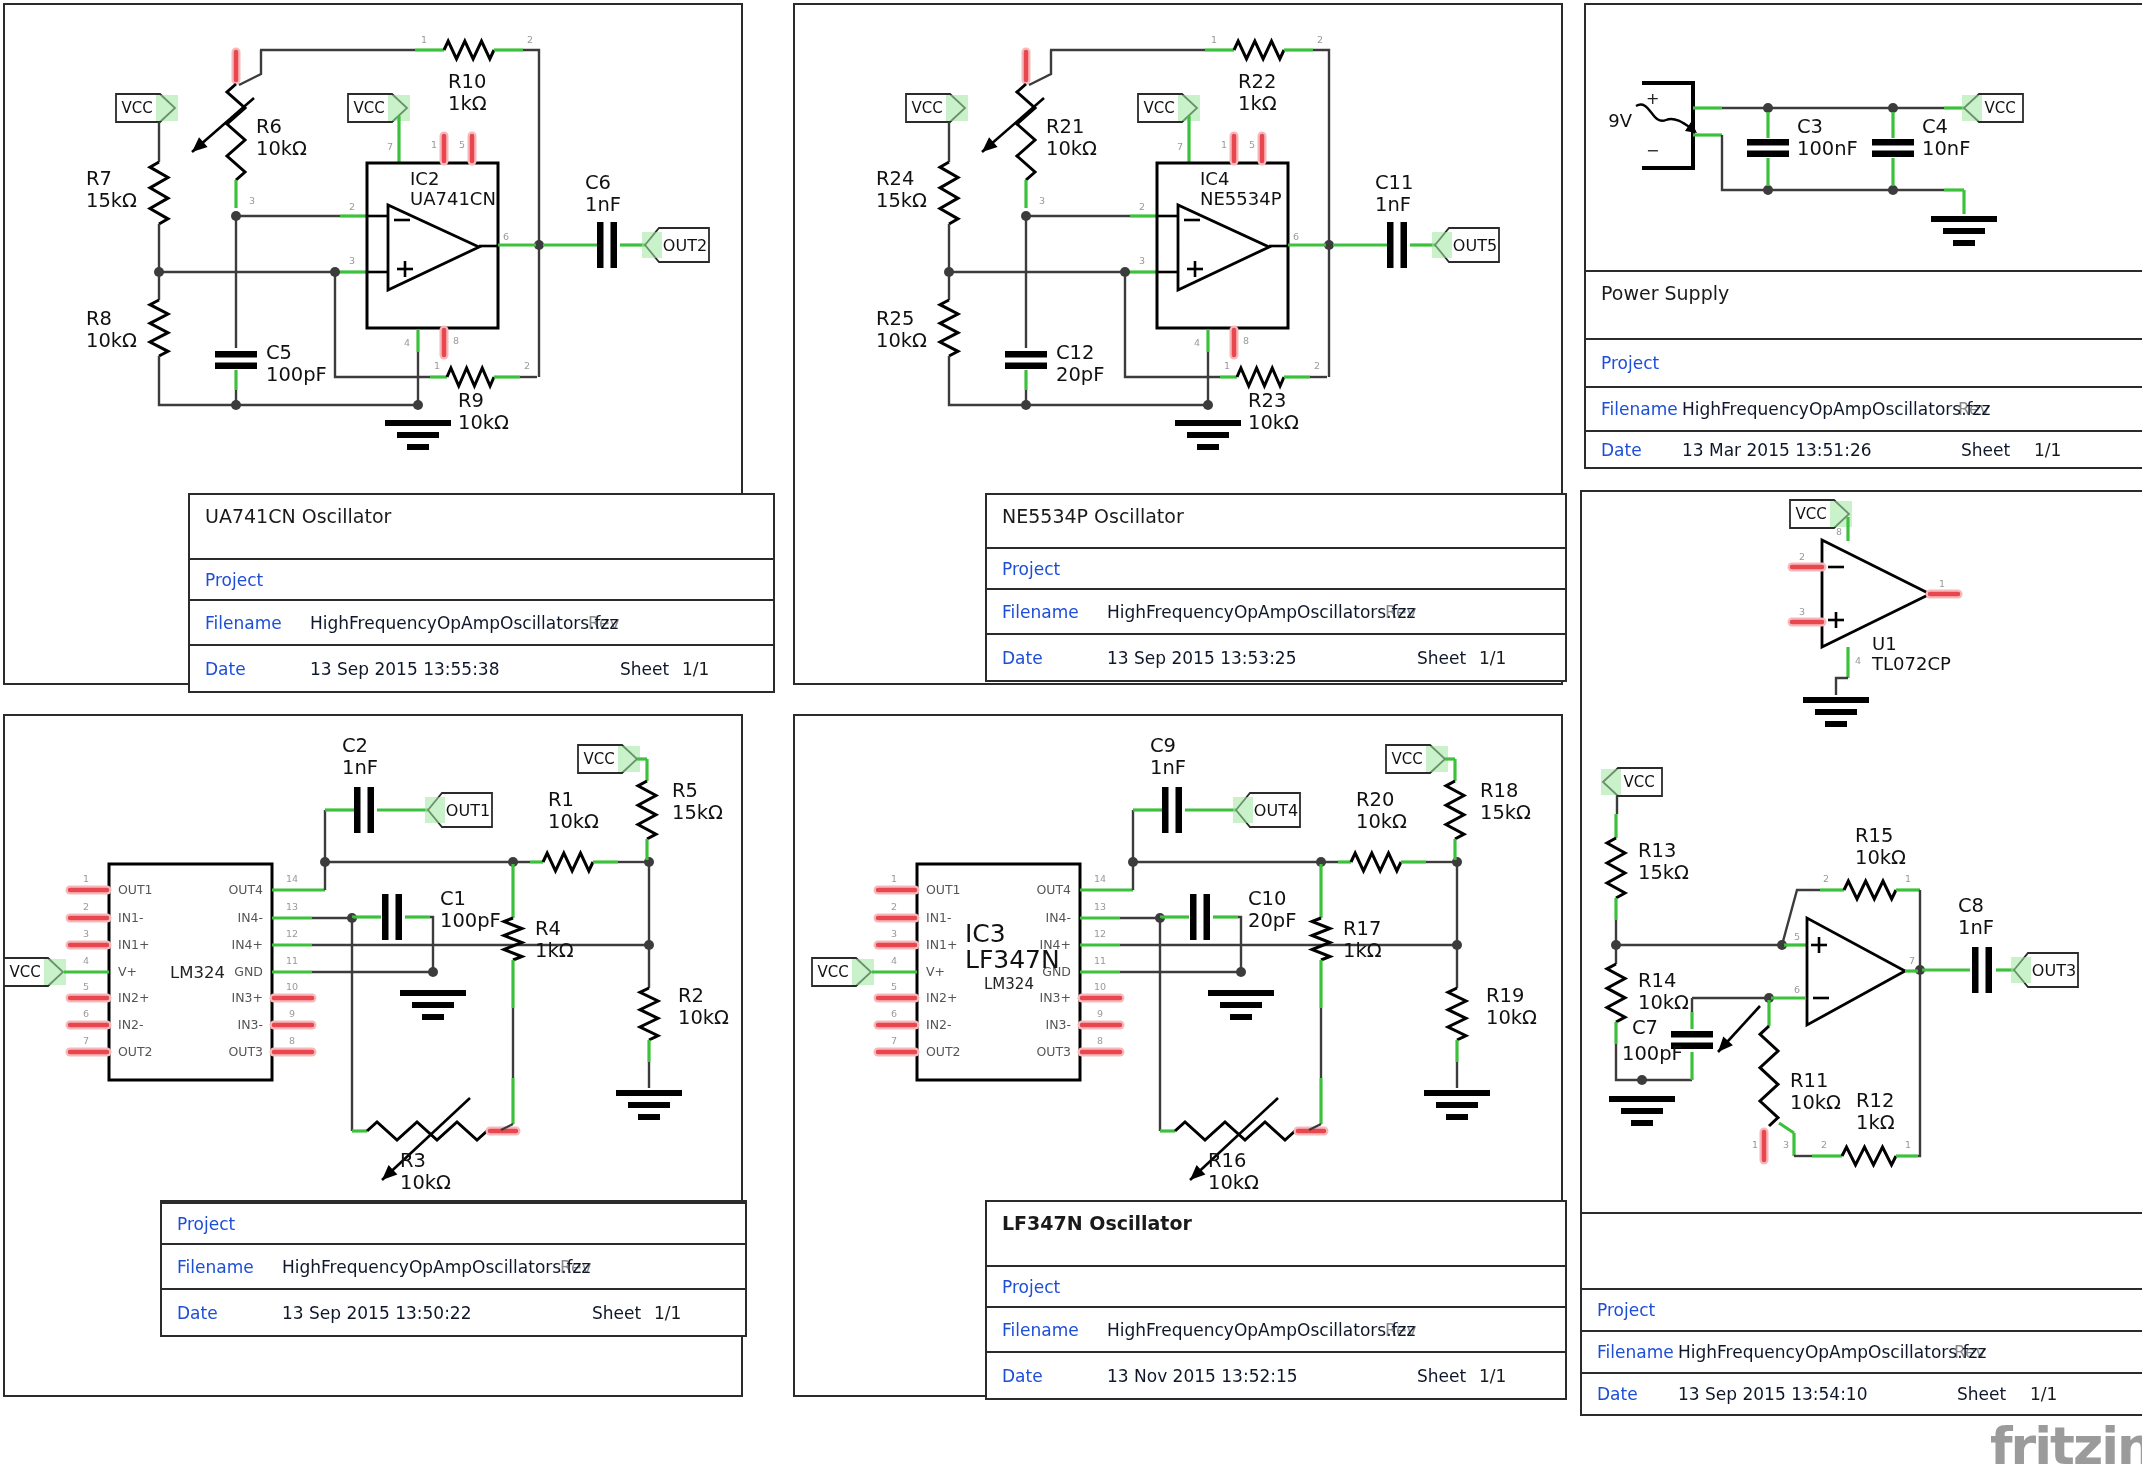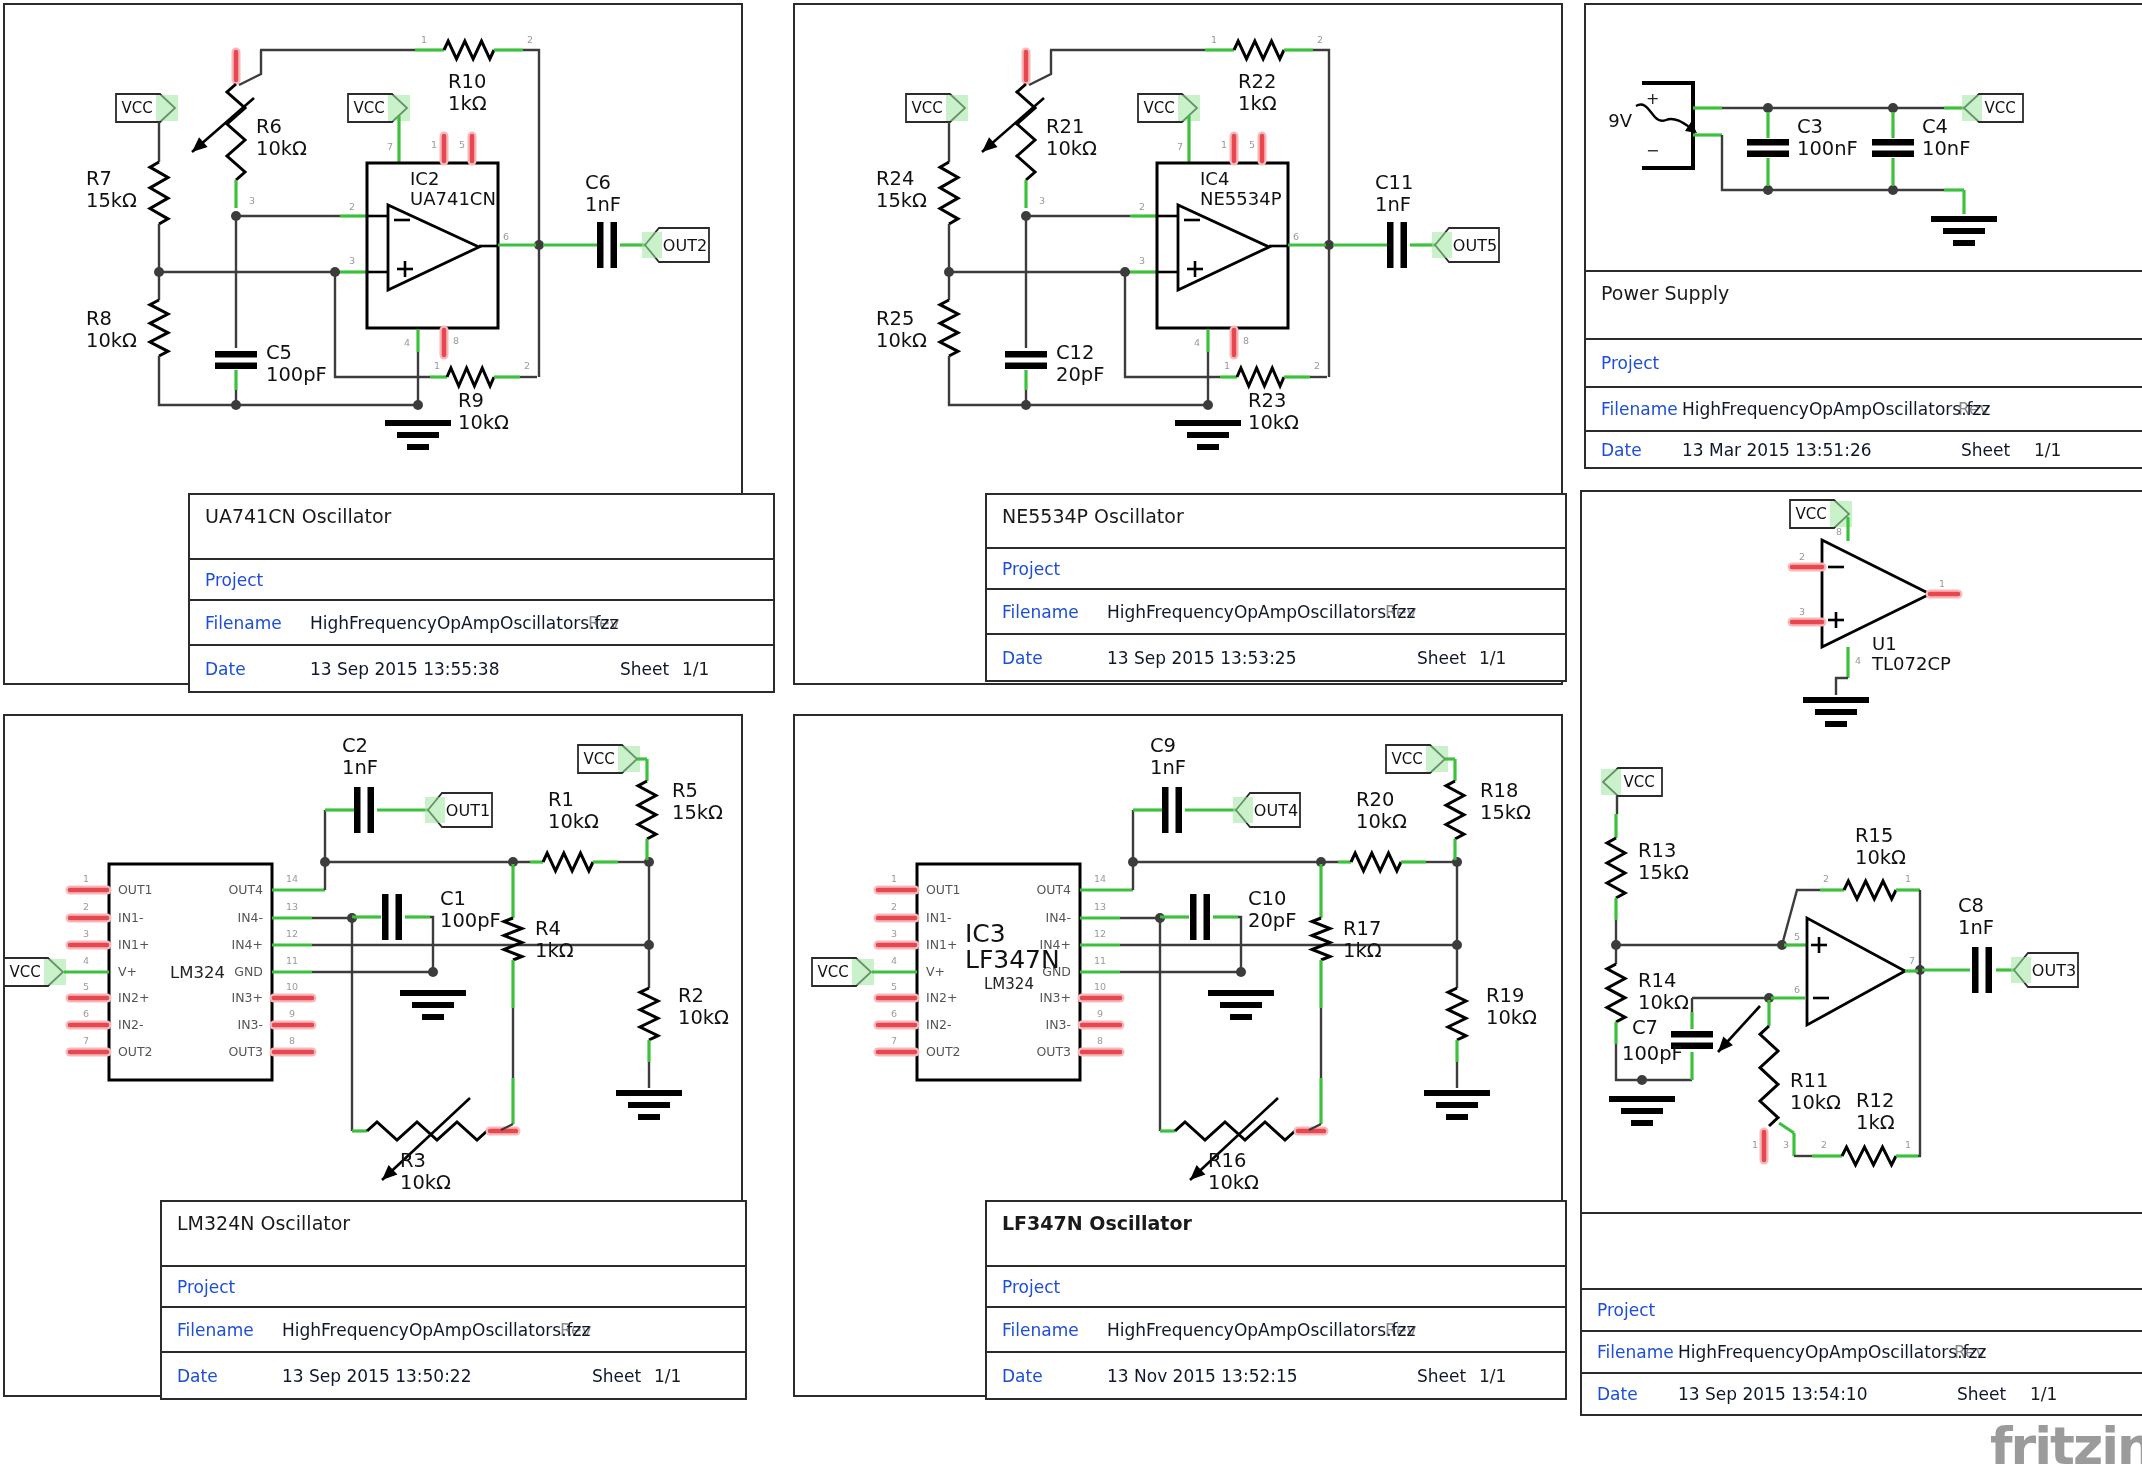--- a/index.html
+++ b/index.html
@@ -729,21 +729,20 @@
     </div>
     <div class="tb-row" style="height:35px;">
       <span class="tb-label">Date</span>
       <span class="tb-value">13 Mar 2015 13:51:26</span>
       <span class="tb-sheet">Sheet</span>
       <span class="tb-sheetval">1/1</span>
     </div>
   </div>
 
   <div class="tblock" style="left:160px;top:1200px;width:583px;">
-    <div class="tb-title" style="height:63px;">LM324N Oscillator</div>
     <div class="tb-row" style="height:39px;">
         <span class="tb-label">Project</span>
       </div>
     <div class="tb-row" style="height:43px;">
       <span class="tb-label">Filename</span>
       <span class="tb-rev">Rev</span>
       <span class="tb-value">HighFrequencyOpAmpOscillators.fzz</span>
     </div>
     <div class="tb-row" style="height:45px;">
       <span class="tb-label">Date</span>

